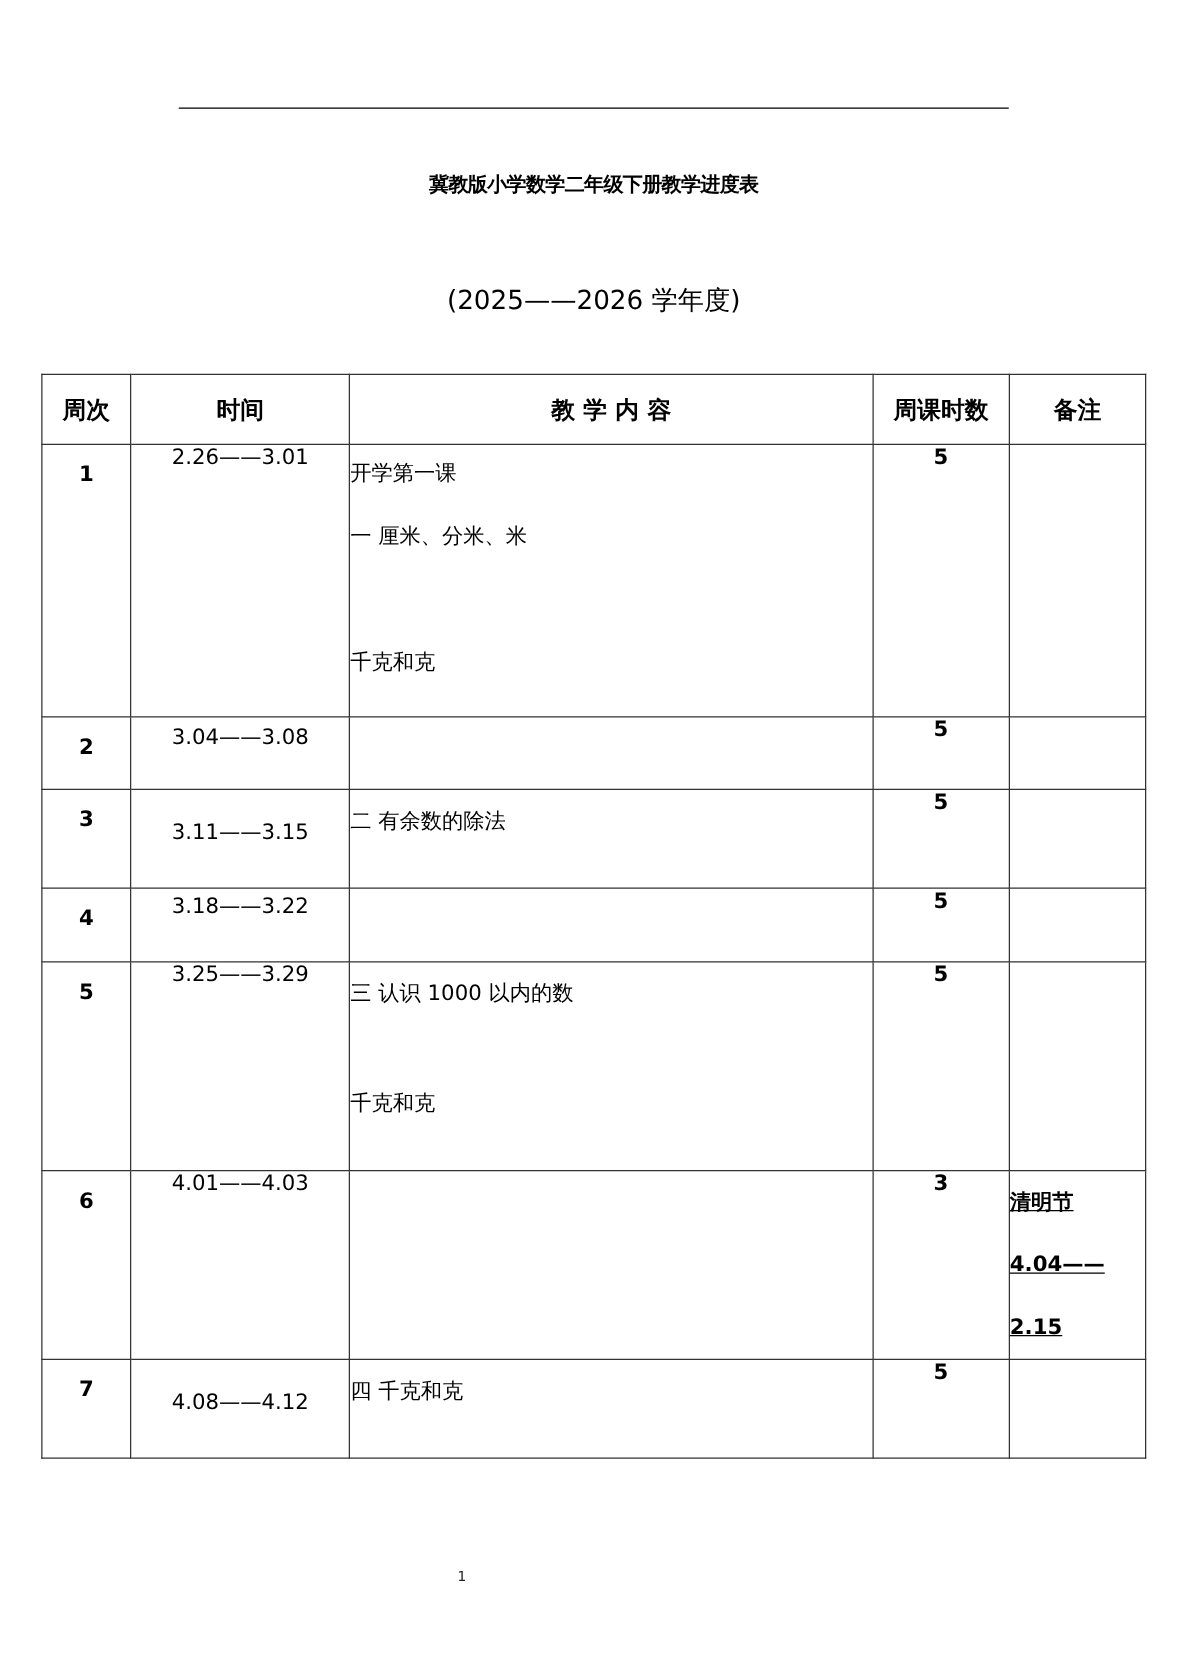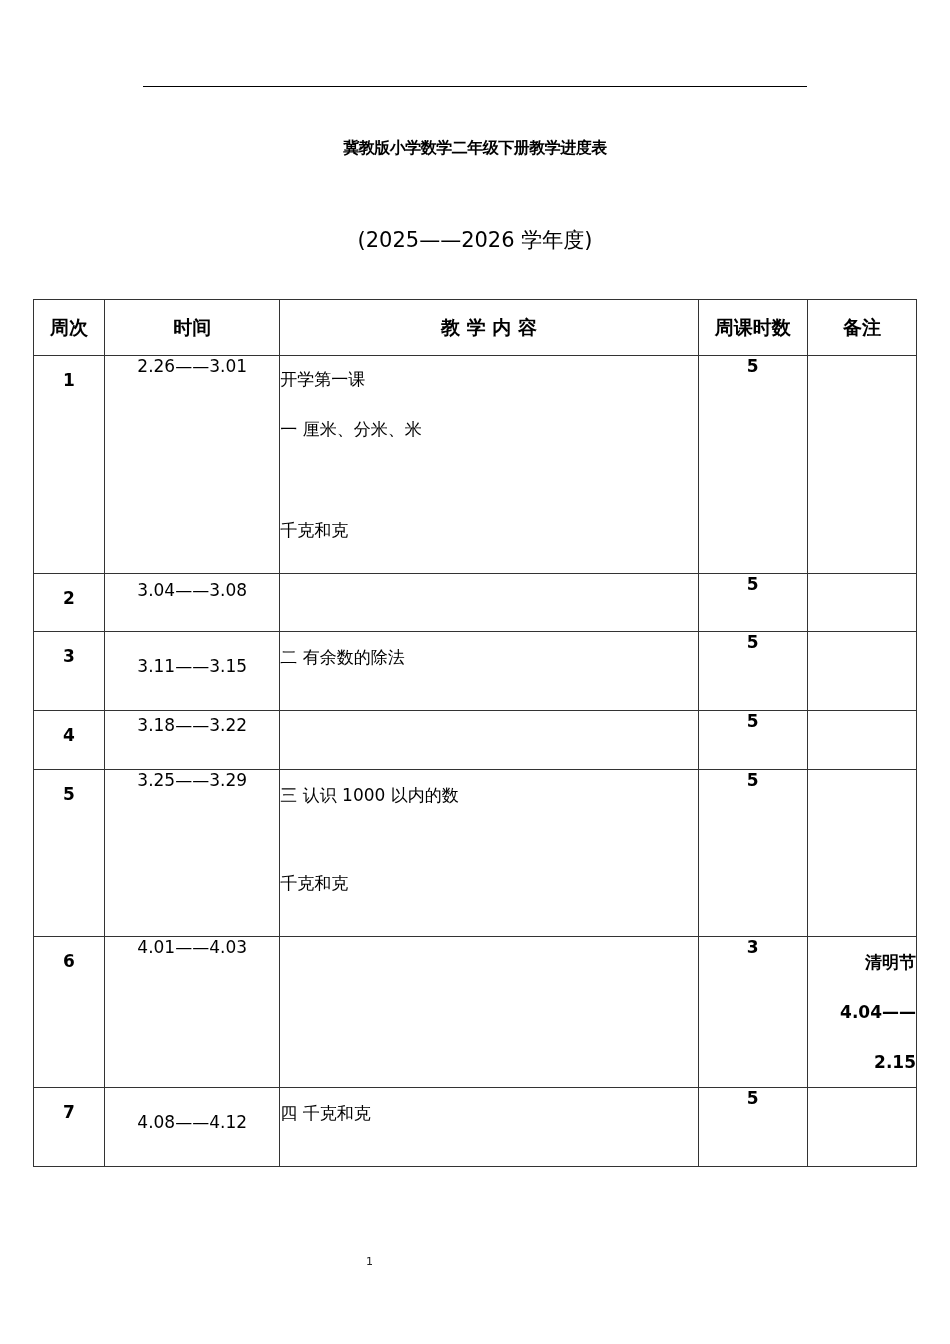--- a/index.html
+++ b/index.html
@@ -38,21 +38,21 @@
     .c-hours { width: 109px; }
     .c-notes { width: 109px; }
     .week-num {
       text-align: center; font-weight: bold; padding-top: 14px; font-size: 17px;
     }
     td.time-cell { vertical-align: middle; text-align: center; font-size: 17px; }
     td.hours-cell { vertical-align: middle; text-align: center; font-weight: bold; font-size: 17px; }
     td.content-cell { padding: 14px 0 0 9px; font-size: 17px; }
     .content-line { display: block; line-height: 22px; }
     .content-line.bold { font-weight: normal; }
-    td.notes-cell { vertical-align: middle; text-align: right; font-weight: bold; font-size: 17px; }
+    td.notes-cell { vertical-align: middle; text-align: left; font-weight: bold; font-size: 17px; text-decoration: underline; }
     .note-line { display: block; line-height: 50px; }
     .page-number {
       position: absolute; left: 366px; top: 1255px; font-size: 11px; color: #222;
     }
   </style>
 </head>
 <body>
 
 <div class="top-rule"></div>
 

